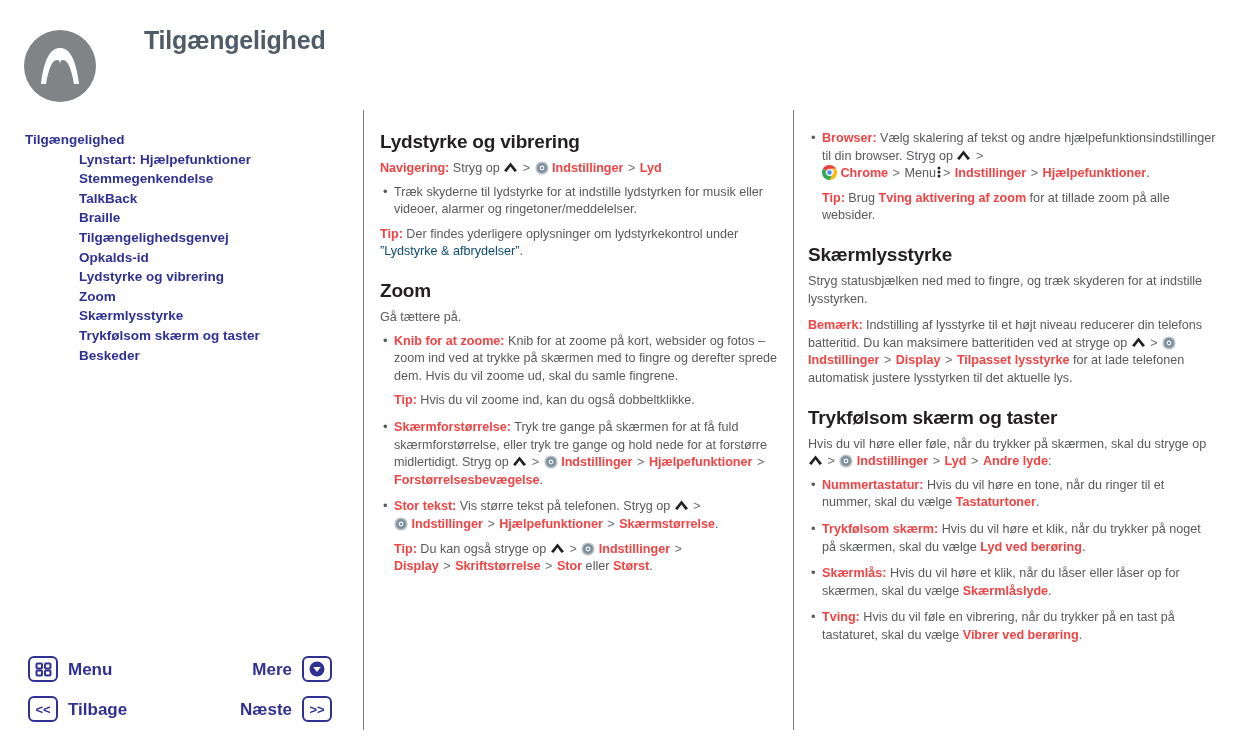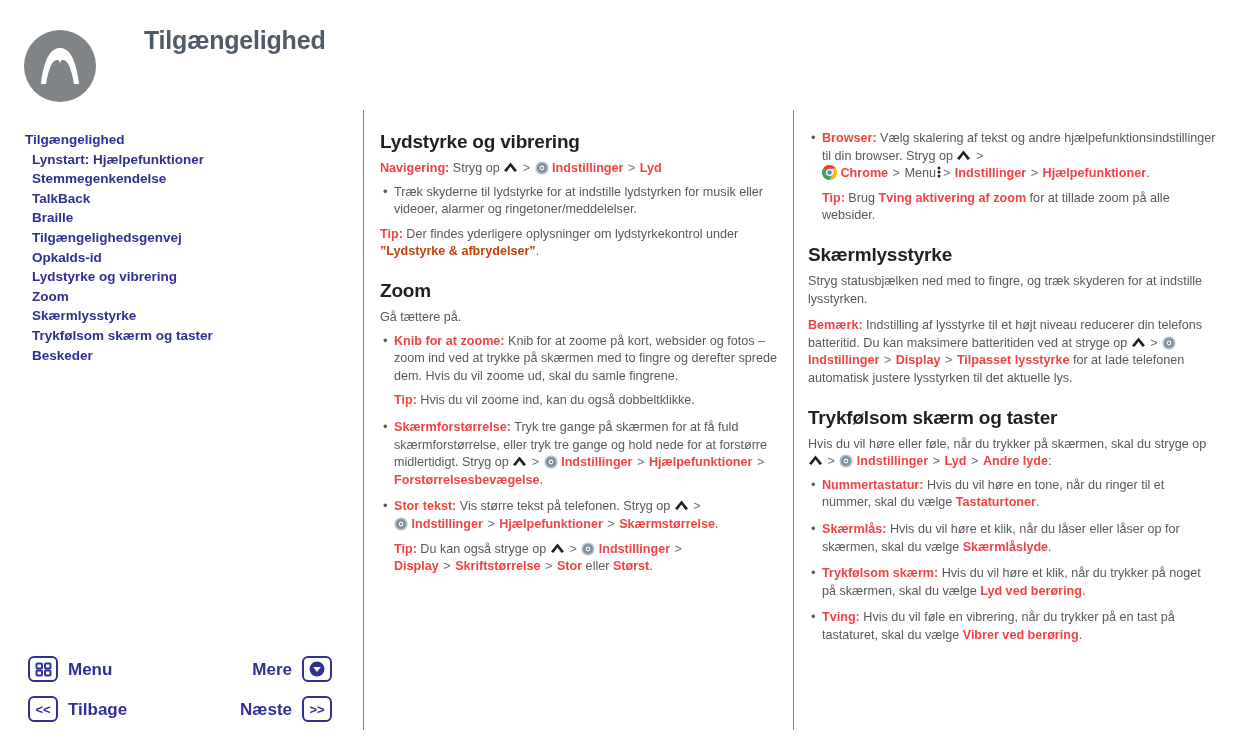--- a/index.html
+++ b/index.html
@@ -58,21 +58,21 @@
   }
   .nav-item {
     color: #2e3192;
     font-weight: bold;
     font-size: 13.5px;
     line-height: 19.6px;
     white-space: nowrap;
     padding-left: 25px;
   }
   .nav-item.lvl0 { padding-left: 25px; }
-  .nav-item.lvl1 { padding-left: 32px; }
+  .nav-item.lvl1 { padding-left: 32px; margin-left: 47px; }
 
   
   #bottomnav {
     position: absolute;
     left: 0; top: 656px;
     width: 350px;
     height: 80px;
   }
   .navrow {
     position: absolute;
@@ -158,21 +158,21 @@
     font-size: 13px;
   }
   ul.bullets > li:last-child { margin-bottom: 0; }
 
   p.tip {
     margin: 7px 0 0 0;
   }
   p.tip.indent { margin-left: 0px; }
 
   b, .b { color: #ef4444; font-weight: bold; }
-  .blue { color: #c2410c; font-weight: bold; }
+  .blue { color: #0c4a6e; font-weight: normal; }
 
   
   .icon-chevup {
     display: inline-block;
     vertical-align: -1px;
     width: 15px; height: 12px;
     position: relative;
   }
   .icon-chevup svg { display:block; position:absolute; left:0; top:0;}
 
@@ -476,22 +476,22 @@
     <b>Lyd</b>
     <span class="gt">&gt;</span>
     <b>Andre lyde</b><span>:</span>
   </p>
 
   <ul class="bullets">
     <li>
       <b>Nummertastatur:</b><span> Hvis du vil høre en tone, når du ringer til et nummer, skal du vælge </span><b>Tastaturtoner</b><span>.</span>
     </li>
     <li>
+      <b>Trykfølsom skærm:</b><span> Hvis du vil høre et klik, når du trykker på noget på skærmen, skal du vælge </span><b>Lyd ved berøring</b><span>.</span>
+    </li>
+    <li>
       <b>Skærmlås:</b><span> Hvis du vil høre et klik, når du låser eller låser op for skærmen, skal du vælge </span><b>Skærmlåslyde</b><span>.</span>
-    </li>
-    <li>
-      <b>Trykfølsom skærm:</b><span> Hvis du vil høre et klik, når du trykker på noget på skærmen, skal du vælge </span><b>Lyd ved berøring</b><span>.</span>
     </li>
     <li>
       <b>Tving:</b><span> Hvis du vil føle en vibrering, når du trykker på en tast på tastaturet, skal du vælge </span><b>Vibrer ved berøring</b><span>.</span>
     </li>
   </ul>
 </div>
 
 </body></html>

